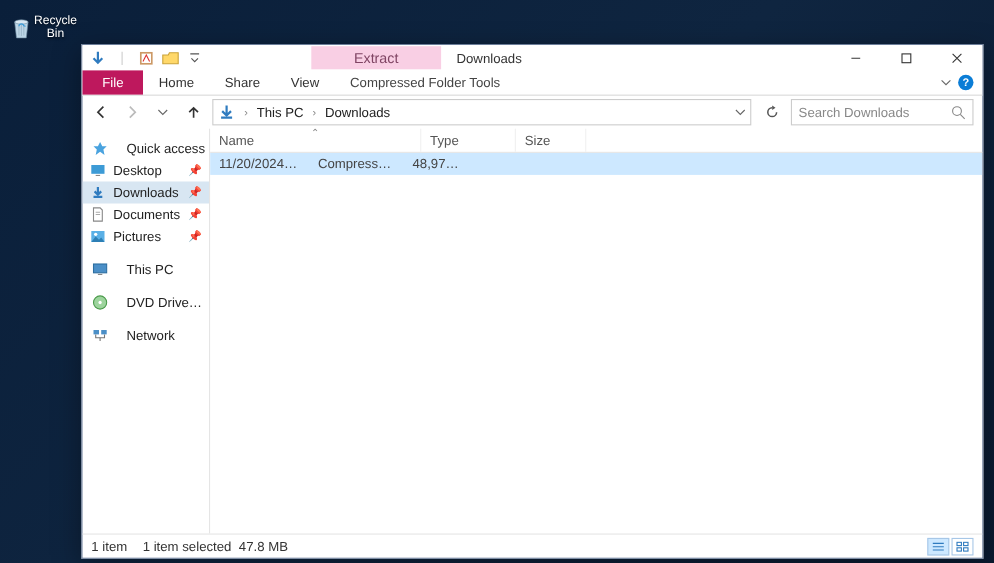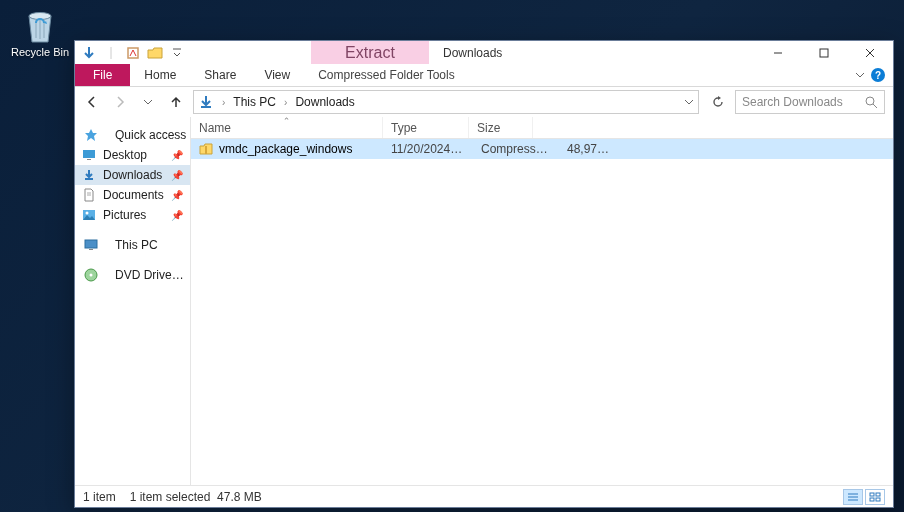--- a/index.html
+++ b/index.html
@@ -4,41 +4,41 @@
 <style>
   * { margin: 0; padding: 0; box-sizing: border-box; font-family: "Segoe UI", Tahoma, sans-serif; font-size: 12px; }
   body {
     width: 904px; height: 512px;
     background: linear-gradient(135deg, #0a1f3a 0%, #0f2540 50%, #0a1a30 100%);
     position: relative; overflow: hidden;
   }
   
   .desktop-icon {
     position: absolute; top: 6px; left: 10px; width: 60px;
-    display: flex; flex-direction: column; align-items: center; gap: 2px;
+    display: flex; flex-direction: row; align-items: center; gap: 2px;
     color: #fff; cursor: pointer;
   }
   .desktop-icon .bin-svg { width: 34px; height: 38px; }
   .desktop-icon .label { font-size: 11px; text-align: center; text-shadow: 0 1px 2px rgba(0,0,0,.6); }
 
   
   .explorer {
     position: absolute; left: 74px; top: 40px; width: 820px; height: 468px;
     background: #fff; border: 1px solid #6b7d99; box-shadow: 0 6px 24px rgba(0,0,0,.35);
     display: flex; flex-direction: column;
   }
 
   
   .titlebar { height: 23px; background: #fff; display: flex; align-items: stretch; }
   .qat { display: flex; align-items: center; gap: 2px; padding: 0 4px; }
   .qat .qbtn { width: 20px; height: 20px; display:flex;align-items:center;justify-content:center; }
   .titlebar .spacer { flex: 1; display:flex; align-items:center; }
   .titlebar .tool-tab {
-    min-width: 118px; padding: 3px 14px; margin-left: 120px; text-align: center;
-    background: #f9cfe4; color: #804564; font-size: 16px; border-bottom: 0;
+    min-width: 118px; padding: 3px 14px; margin-left: 92px; text-align: center;
+    background: #f9cfe4; color: #804564; font-size: 13px; border-bottom: 0;
   }
   .titlebar .tb-title { margin-left: 14px; color: #333; font-size: 12px; align-self:center; }
   .win-controls { display: flex; }
   .win-controls .wc { width: 46px; height: 23px; display:flex;align-items:center;justify-content:center; }
   .win-controls .wc svg{stroke:#333;}
 
   
   .ribbon-tabs {
     height: 23px; background: #fff; display:flex; align-items:stretch; border-bottom:1px solid #d9d9d9;
   }
@@ -60,21 +60,21 @@
   .navbtn.disabled{color:#bbb;}
   .breadcrumb {
     flex:1; height:24px; border:1px solid #ccc; display:flex; align-items:center; padding:0 2px; gap:4px; background:#fff;
   }
   .breadcrumb .icon{margin:0 2px;}
   .breadcrumb .crumb{color:#222;padding:0 2px;}
   .breadcrumb .sep{color:#888;font-size:10px;padding:0 2px;}
   .breadcrumb .end{margin-left:auto;display:flex;align-items:center;gap:2px;padding-right:2px;}
   .refresh{width:22px;height:22px;display:flex;align-items:center;justify-content:center;margin-left:2px;}
   .searchbox{
-    width:150px;height:24px;border:1px solid #ccc;display:flex;align-items:center;padding:0 6px;color:#777;
+    width:166px;height:24px;border:1px solid #ccc;display:flex;align-items:center;padding:0 6px;color:#777;
     justify-content:space-between;
   }
   .searchbox input{border:none;outline:none;width:110px;font-size:12px;color:#333;}
   .searchbox input::placeholder{color:#888;}
 
   
   .body { flex:1; display:flex; min-height:0;}
   .sidebar { width:116px; border-right:1px solid #e5e5e5; padding:8px 0; overflow:hidden;}
   .side-group{margin-bottom:10px;}
   .side-item{
@@ -328,46 +328,50 @@
         <div class="side-item head">
           <span class="ic">
               <svg width="14" height="14" viewBox="0 0 14 14">
                 <circle cx="7" cy="7" r="6" fill="#9dd49d" stroke="#4a9a4a"></circle>
                 <circle cx="7" cy="7" r="1.5" fill="#fff"></circle>
               </svg>
             </span>
           <span style="overflow:hidden;text-overflow:ellipsis;">DVD Drive (D:) SSS_X64</span>
         </div>
       </div>
+      <div class="side-group">
+        <div class="side-item head">
+          <span class="ic">
+              <svg width="14" height="12" viewBox="0 0 14 12">
+                <rect x="1" y="1" width="5" height="4" fill="#4b8fc7"></rect>
+                <rect x="8" y="1" width="5" height="4" fill="#4b8fc7"></rect>
+                <path d="M3 5 L3 8 L11 8 L11 5" stroke="#777" fill="none"></path>
+                <line x1="7" y1="8" x2="7" y2="11" stroke="#777"></line>
+              </svg>
+            </span>
+          <span>Network</span>
+        </div>
+      </div>
     </div>
 
     <div class="filepane">
       <div class="colhdr">
         <div class="col col-name sort">
           <span class="arrow">⌃</span>
           <span>Name</span>
         </div>
         <div class="col col-type">
             <span>Type</span>
           </div>
         <div class="col col-size">
             <span>Size</span>
           </div>
       </div>
       <div class="rows">
         <div class="row selected">
-          <div class="cell name">
-            <span class="ic">
-                <svg width="14" height="14" viewBox="0 0 14 14">
-                  <path d="M1 4 L5 4 L6 2 L13 2 L13 12 L1 12 Z" fill="#ffd869" stroke="#caa33a"></path>
-                  <rect x="6" y="4" width="2" height="8" fill="#d8a93a"></rect>
-                </svg>
-              </span>
-            <span>vmdc_package_windows</span>
-          </div>
           <div class="cell date">11/20/2024 4:46 AM</div>
           <div class="cell type">Compressed (zipp...</div>
           <div class="cell size">48,978 KB</div>
         </div>
       </div>
     </div>
   </div>
 
   <div class="statusbar">
     <span>1 item</span>

